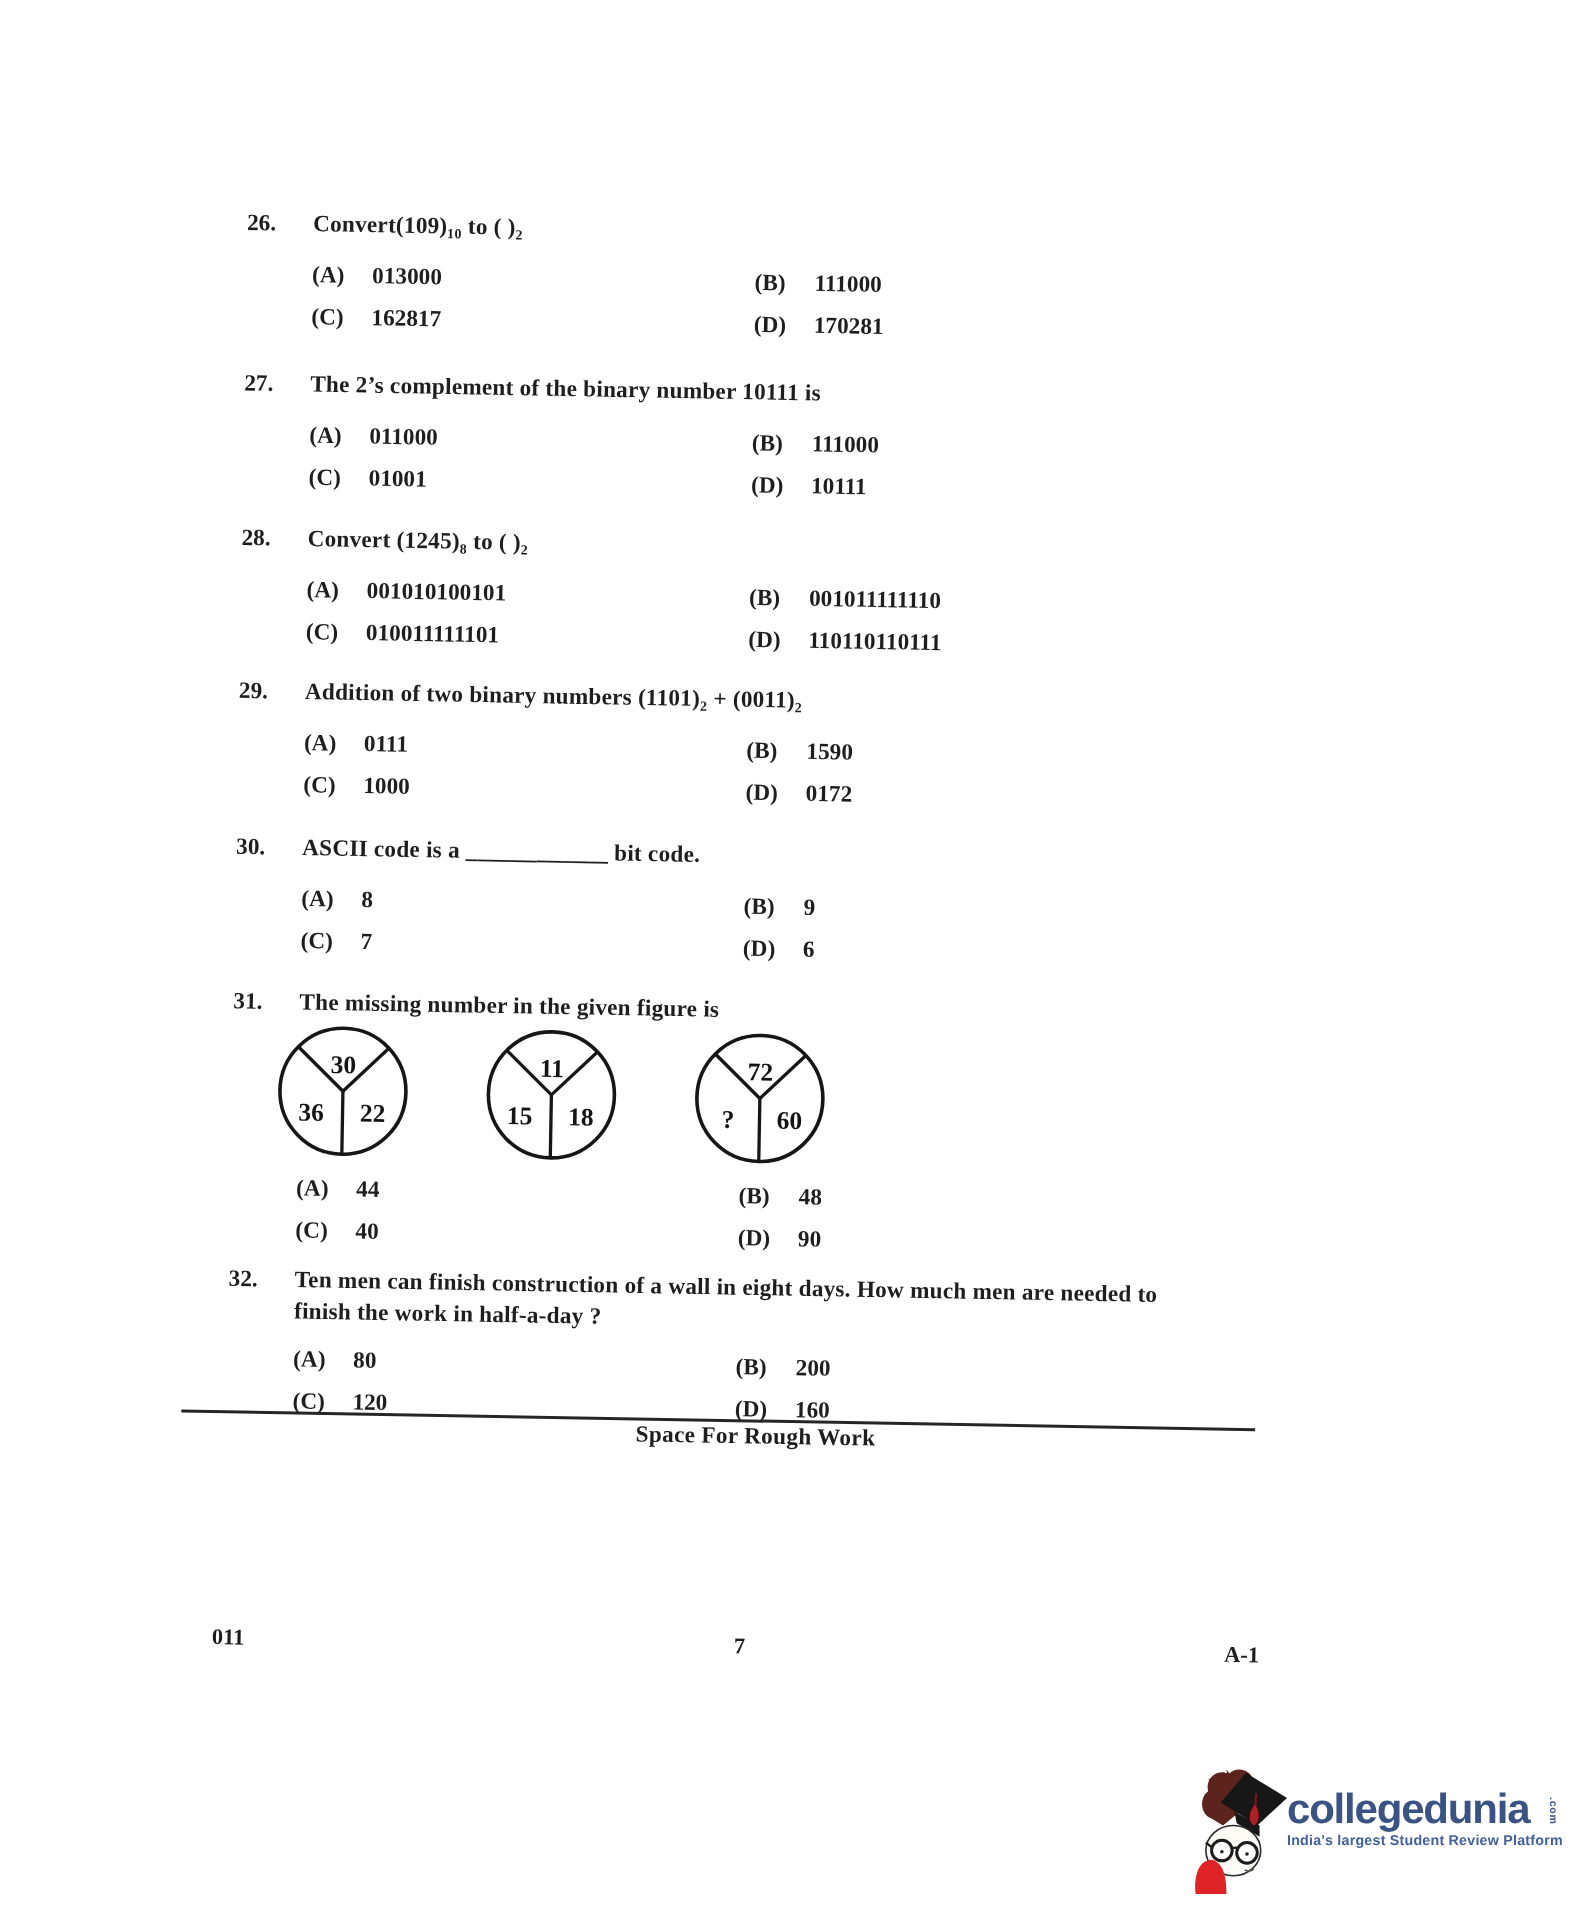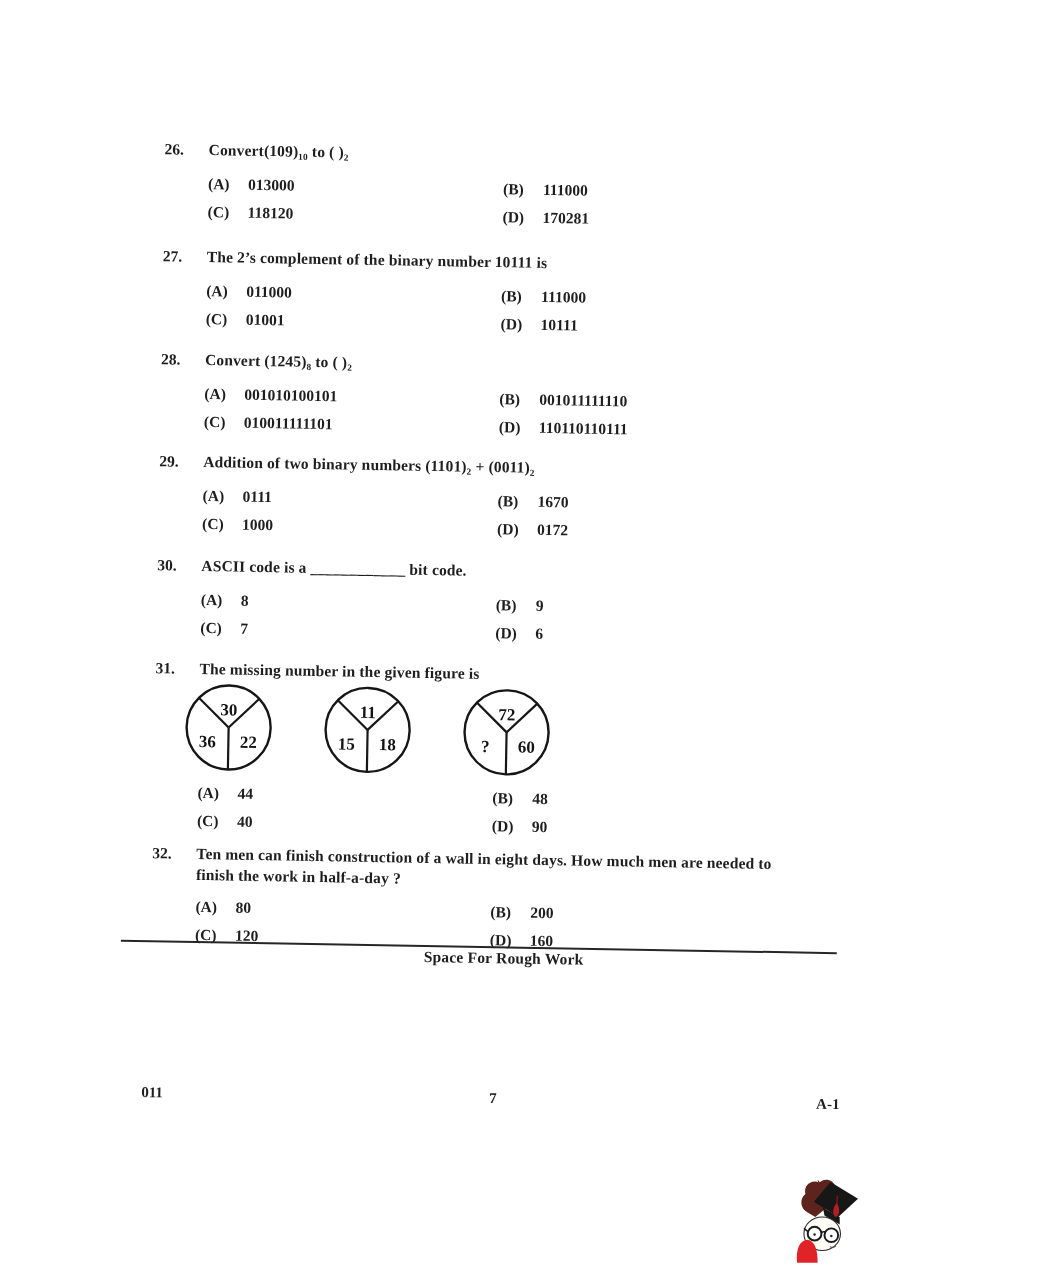--- a/index.html
+++ b/index.html
@@ -58,21 +58,21 @@
 
 <div class="scan">
 
   <div class="q q26">
     <div class="qnum">26.</div>
     <div class="qbody">
       <div class="qtext">Convert(109)₁₀ to ( )₂</div>
       <div class="opts">
         <div class="opt"><span class="ol">(A)</span><span class="ov">013000</span></div>
         <div class="opt"><span class="ol">(B)</span><span class="ov">111000</span></div>
-        <div class="opt"><span class="ol">(C)</span><span class="ov">118120</span></div>
+        <div class="opt"><span class="ol">(C)</span><span class="ov">162817</span></div>
         <div class="opt"><span class="ol">(D)</span><span class="ov">170281</span></div>
       </div>
     </div>
   </div>
 
   <div class="q q27">
     <div class="qnum">27.</div>
     <div class="qbody">
       <div class="qtext">The 2’s complement of the binary number 10111 is</div>
       <div class="opts">
@@ -96,21 +96,21 @@
       </div>
     </div>
   </div>
 
   <div class="q q29">
     <div class="qnum">29.</div>
     <div class="qbody">
       <div class="qtext">Addition of two binary numbers (1101)₂ + (0011)₂</div>
       <div class="opts">
         <div class="opt"><span class="ol">(A)</span><span class="ov">0111</span></div>
-        <div class="opt"><span class="ol">(B)</span><span class="ov">1670</span></div>
+        <div class="opt"><span class="ol">(B)</span><span class="ov">1590</span></div>
         <div class="opt"><span class="ol">(C)</span><span class="ov">1000</span></div>
         <div class="opt"><span class="ol">(D)</span><span class="ov">0172</span></div>
       </div>
     </div>
   </div>
 
   <div class="q q30">
     <div class="qnum">30.</div>
     <div class="qbody">
       <div class="qtext">ASCII code is a ____________ bit code.</div>
@@ -210,13 +210,20 @@
     <circle cx="49" cy="76" r="9" fill="#ffffff" stroke="#1b1b1b" stroke-width="2.6"></circle>
     <path d="M36,72 Q42,70 40.5,74" stroke="#1b1b1b" stroke-width="2" fill="none"></path>
     <path d="M18,71 L13,67" stroke="#1b1b1b" stroke-width="2" fill="none"></path>
     <circle cx="27" cy="75" r="1.6" fill="#222"></circle>
     <circle cx="49" cy="77" r="1.6" fill="#222"></circle>
 
     <path d="M47,91 q5,2 8,-1" stroke="#555" stroke-width="1.4" fill="none"></path>
 
     <path d="M4,112 C2,94 8,82 18,82 C27,84 31,94 31,112 Z" fill="#e02327"></path>
   </svg>
+  <div class="logo-text">
+    <div class="brand-row">
+      <span class="brand">collegedunia</span>
+      <span class="tld">.com</span>
+    </div>
+    <div class="tagline">India's largest Student Review Platform</div>
+  </div>
 </div>
 
 </body></html>

